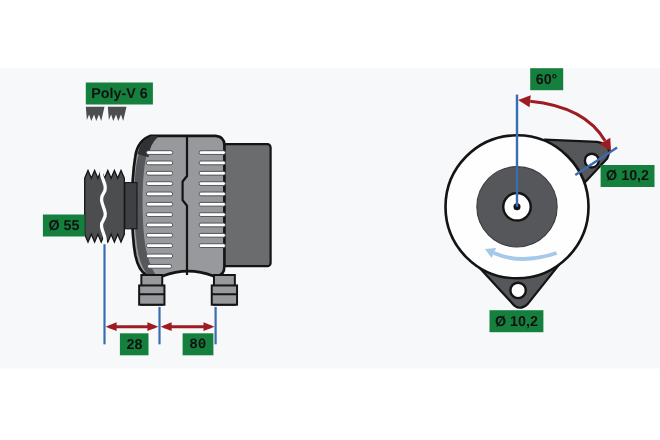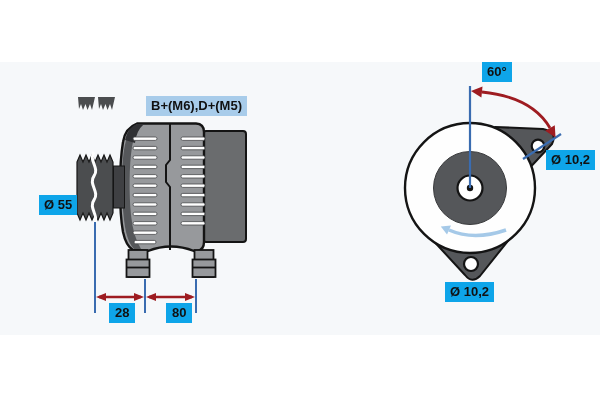--- a/index.html
+++ b/index.html
@@ -1,21 +1,21 @@
 <!DOCTYPE html>
 <html><head>
 <meta charset="utf-8">
 <style>
   html,body{margin:0;padding:0;}
   body{width:600px;height:400px;background:#ffffff;overflow:hidden;
        font-family:"Liberation Sans",sans-serif;}
   .stage{position:relative;width:600px;height:400px;background:#ffffff;}
   .band{position:absolute;left:0;top:62px;width:600px;height:273px;background:#f6f8fa;}
   svg.draw{position:absolute;left:0;top:0;width:600px;height:400px;}
-  .tag{position:absolute;background:#0ea5e9;color:#111;
+  .tag{position:absolute;background:#15803d;color:#111;
        font:bold 13px/1.1 "Liberation Sans",sans-serif;
        padding:3px 5px;white-space:nowrap;letter-spacing:0;}
   .tag.blue{background:#a8ccea;}
   .tag.small-pad{padding:3px 6px;}
 </style>
 </head>
 <body>
 
 <div class="stage">
 
@@ -132,28 +132,28 @@
       <line x1="470" y1="86" x2="470" y2="188" stroke="#3a6cb0" stroke-width="2.2"></line>
       <line x1="523" y1="159" x2="561" y2="134" stroke="#3a6cb0" stroke-width="2.2"></line>
       <g>
         <path d="M482,92 Q532,97 550,128" fill="none" stroke="#9e1c21" stroke-width="2.8"></path>
         <polygon points="471,90.9 482.5,86.5 481.4,97.5" fill="#9e1c21"></polygon>
         <polygon points="555.5,137.5 545.2,130.8 554.8,125.2" fill="#9e1c21"></polygon>
       </g>
     </g>
   </svg>
 
+  <div class="tag" style="left:78px;top:75px;">Poly-V 6</div>
 
-  <div class="tag blue" style="left:146px;top:96px;">B+(M6),D+(M5)</div>
 
   <div class="tag" style="left:39px;top:175px;margin-top:20px;">Ø 55</div>
 
   <div class="tag small-pad" style="left:109px;top:303px;">28</div>
 
-  <div class="tag small-pad" style="left:166px;top:303px;">80</div>
+  <div class="tag small-pad" style="left:166px;top:303px;font-family:Liberation Mono, monospace;">80</div>
 
   <div class="tag" style="left:482px;top:62px;">60°</div>
 
   <div class="tag" style="left:546px;top:150px;">Ø 10,2</div>
 
   <div class="tag" style="left:445px;top:282px;">Ø 10,2</div>
 
 </div>
 
 </body></html>

